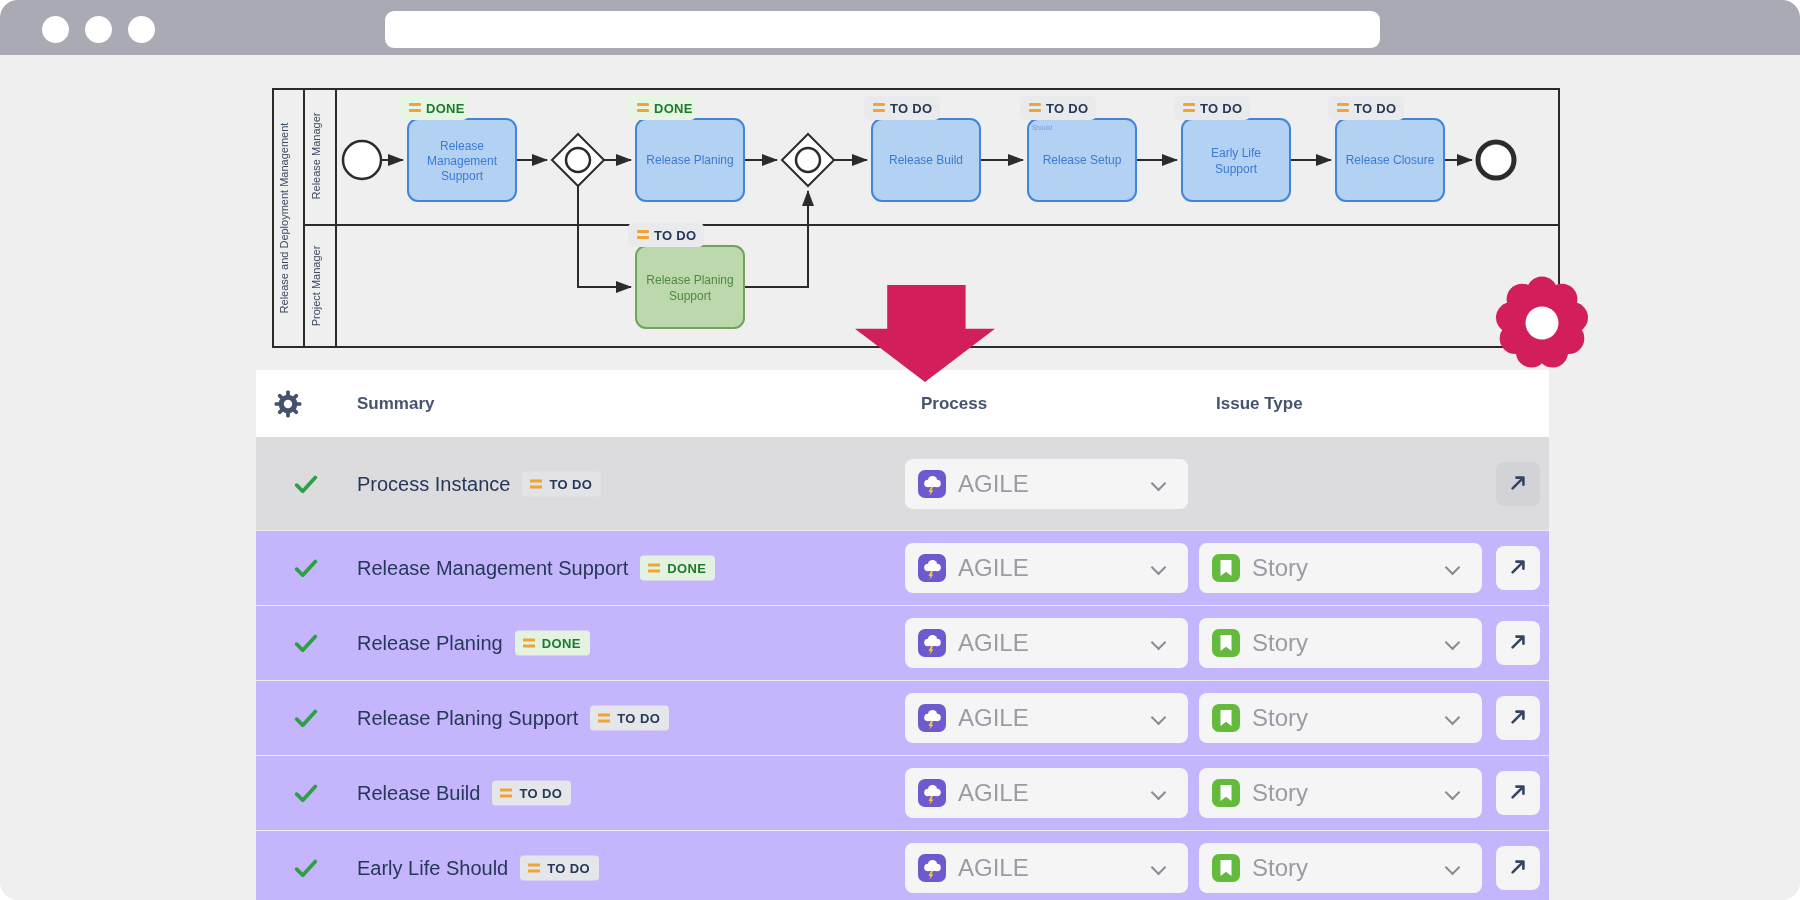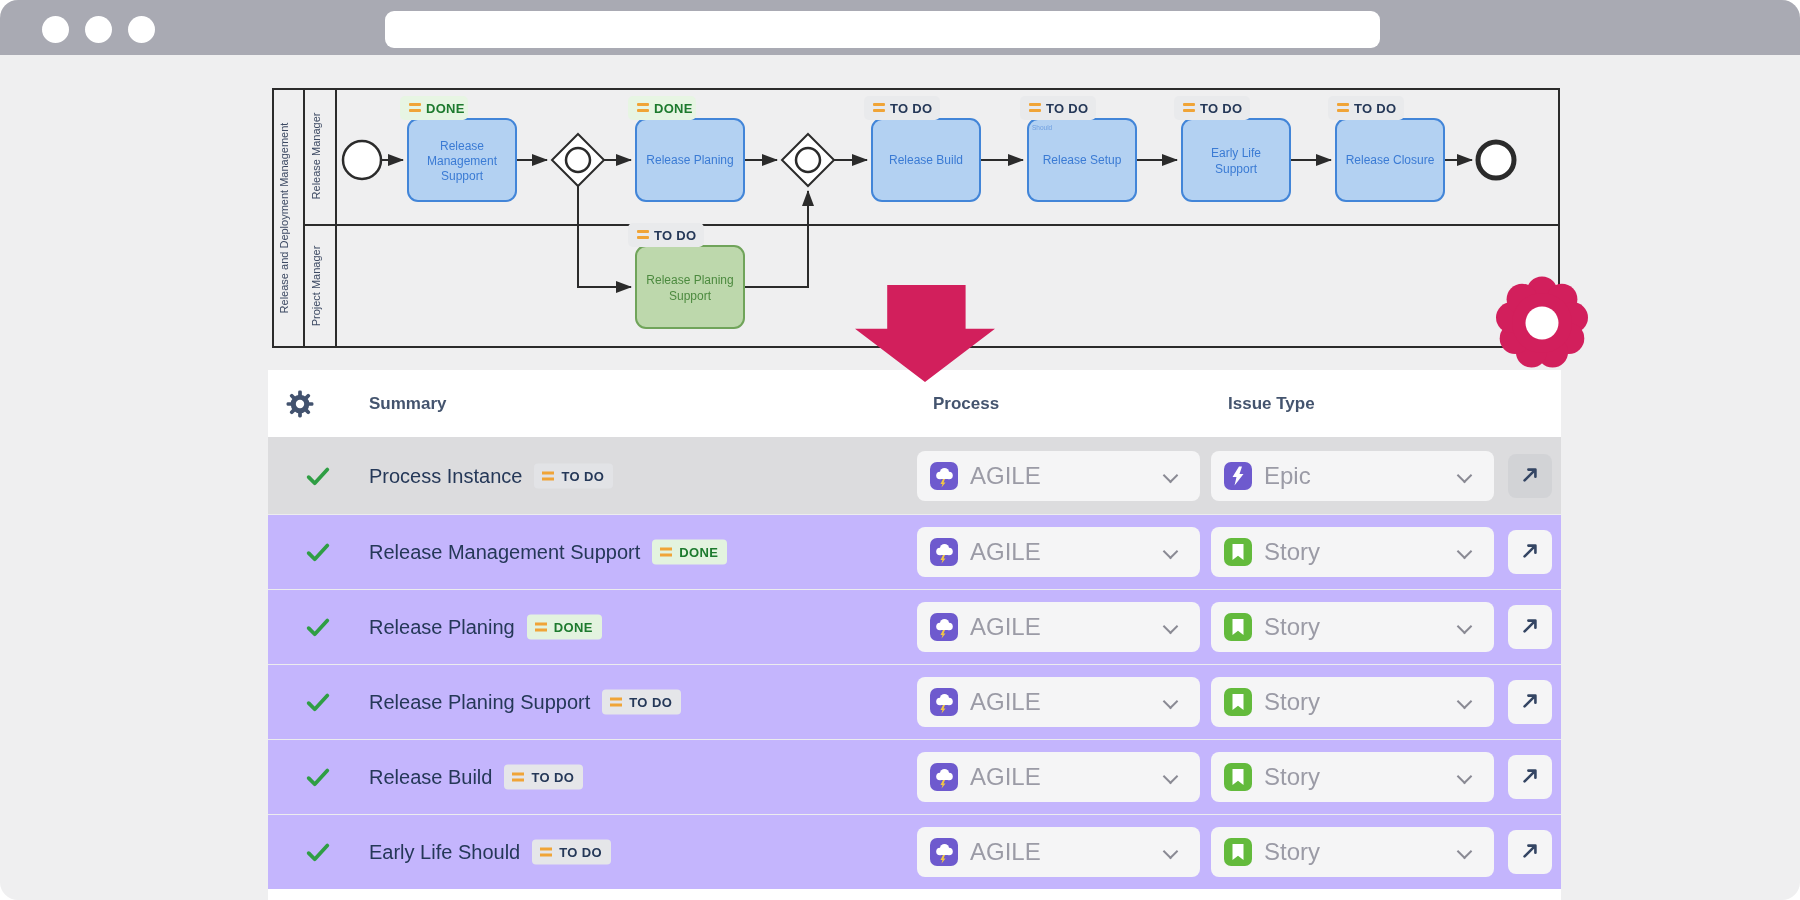--- a/index.html
+++ b/index.html
@@ -27,28 +27,28 @@
   .btext{font-size:13px;font-weight:bold;letter-spacing:.3px;}
   .btext-done{fill:#1d7a2e;}
   .btext-todo{fill:#253858;}
   .bbar{fill:#f0a437;}
   .annot{fill:#6f9fe0;font-size:6.5px;}
   
   .down-arrow{position:absolute;left:855px;top:285px;width:140px;height:97px;background:#d21f5c;z-index:3;
     clip-path:polygon(23% 0,79% 0,79% 45%,100% 45%,50% 100%,0 45%,23% 45%);}
   .flower{position:absolute;left:1488px;top:275px;z-index:3;}
   
-  .panel{position:absolute;left:268px;top:370px;width:1293px;height:530px;background:#ffffff;z-index:2;}
+  .panel{position:absolute;left:256px;top:370px;width:1293px;height:530px;background:#ffffff;z-index:2;}
   .thead{position:relative;height:67px;}
   .thead .hgear{position:absolute;left:18px;top:20px;}
   .hlabel{position:absolute;top:24px;font-size:17px;font-weight:bold;color:#44546e;}
   .hl-summary{left:101px}.hl-project{left:665px}.hl-issue{left:960px}
   .trow{position:relative;height:75px;box-sizing:border-box;background:#c4b5fd;}
   .trow + .trow{border-top:1px solid #ececee;}
-  .trow.selected{height:77px;background:#dcdcde;border-top:none;}
+  .trow.selected{height:93px;background:#dcdcde;border-top:none;}
   .check{position:absolute;left:36px;top:50%;transform:translateY(-50%);width:28px;height:28px;}
   .sumwrap{position:absolute;left:101px;top:50%;transform:translateY(-50%);display:flex;align-items:center;gap:12px;white-space:nowrap;}
   .sum{font-size:20px;color:#253858;}
   .badge{display:inline-flex;align-items:center;gap:7px;border-radius:4px;padding:5px 9px 5px 8px;}
   .badge .btxt{font-size:13px;font-weight:bold;letter-spacing:.4px;}
   .badge.todo{background:#e5e6e9;}  .badge.todo .btxt{color:#253858;}
   .badge.done{background:#e3f3df;}  .badge.done .btxt{color:#1d7a2e;}
   .selected .badge.todo{background:#e2e3e6;}
   .eq{display:inline-block;width:12px;height:9px;border-top:3px solid #f0a437;border-bottom:3px solid #f0a437;box-sizing:border-box;}
   .dd{position:absolute;top:50%;transform:translateY(-50%);width:283px;height:50px;background:#f5f5f6;border-radius:8px;cursor:pointer;}
@@ -259,31 +259,20 @@
                     <circle cx="15.5" cy="11.5" r="4.6"></circle>
                     <circle cx="20" cy="14.5" r="3.8"></circle>
             <rect x="9" y="13.5" width="13" height="4.5" rx="2"></rect>
           </g>
           <polygon points="14,18 11.5,23 13.5,23 12.5,26.5 16.5,21.5 14.5,21.5 16,18" fill="#f2c744"></polygon>
         </svg>
       </span>
       <span class="ddl">AGILE</span>
       <i class="chev"></i>
     </div>
-    <div class="dd issue">
-      <span class="pic pic-epic">
-        <svg width="30" height="30" viewBox="0 0 30 30">
-          <rect x="1" y="1" width="28" height="28" rx="7" fill="#6e5ace"></rect>
-          <polygon points="16,5.5 9.5,16 13.5,16 11.5,24.5 20.5,13 16.5,13 19,5.5" fill="#ffffff"></polygon>
-        </svg>
-      </span>
-
-      <span class="ddl">Epic</span>
-      <i class="chev"></i>
-    </div>
     <button class="openbtn">
       <svg width="26" height="26" viewBox="0 0 24 24">
                 <path d="M7 17 L16.5 7.5 M10.5 7 h6.5 v6.5" fill="none" stroke="#344563" stroke-width="2.4" stroke-linecap="round" stroke-linejoin="round"></path>
               </svg>
     </button>
   </div>
 
   <div class="trow">
     <span class="check">
       <svg width="28" height="28" viewBox="0 0 24 24">

